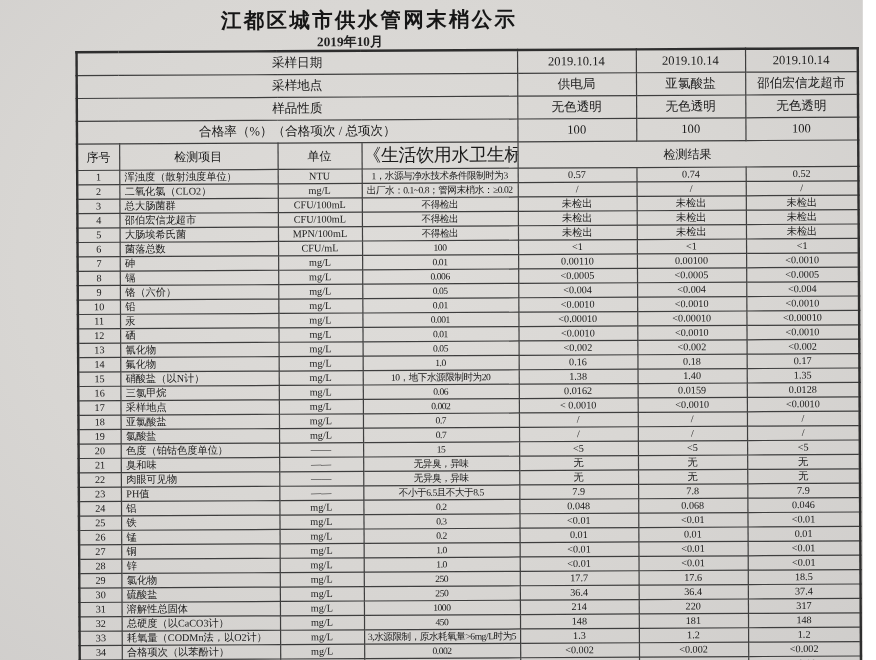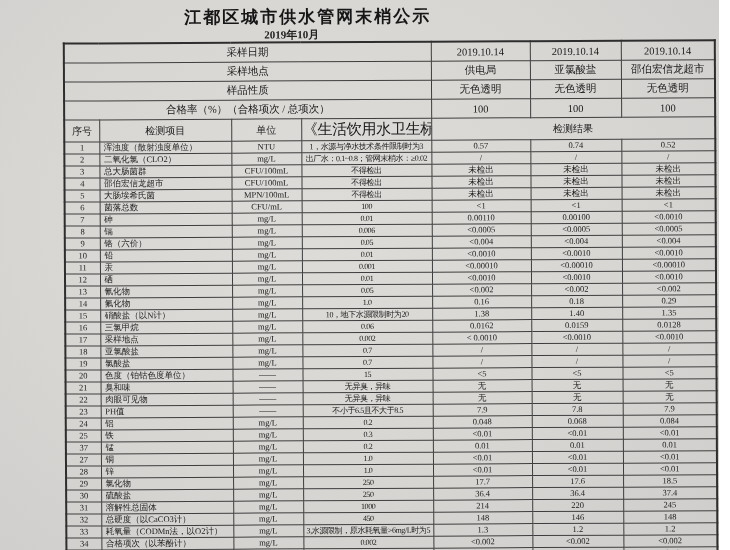--- a/index.html
+++ b/index.html
@@ -211,21 +211,21 @@
     <td class="c-res">&lt;0.002</td>
     <td class="c-res">&lt;0.002</td>
   </tr>
           <tr>
     <td class="c-no">14</td>
     <td class="c-item">氟化物</td>
     <td class="c-unit">mg/L</td>
     <td class="c-std">1.0</td>
     <td class="c-res">0.16</td>
     <td class="c-res">0.18</td>
-    <td class="c-res">0.29</td>
+    <td class="c-res">0.17</td>
   </tr>
           <tr>
     <td class="c-no">15</td>
     <td class="c-item">硝酸盐（以N计）</td>
     <td class="c-unit">mg/L</td>
     <td class="c-std">10，地下水源限制时为20</td>
     <td class="c-res">1.38</td>
     <td class="c-res">1.40</td>
     <td class="c-res">1.35</td>
   </tr>
@@ -301,33 +301,33 @@
     <td class="c-res">7.8</td>
     <td class="c-res">7.9</td>
   </tr>
           <tr>
     <td class="c-no">24</td>
     <td class="c-item">铝</td>
     <td class="c-unit">mg/L</td>
     <td class="c-std">0.2</td>
     <td class="c-res">0.048</td>
     <td class="c-res">0.068</td>
-    <td class="c-res">0.084</td>
+    <td class="c-res">0.046</td>
   </tr>
           <tr>
     <td class="c-no">25</td>
     <td class="c-item">铁</td>
     <td class="c-unit">mg/L</td>
     <td class="c-std">0.3</td>
     <td class="c-res">&lt;0.01</td>
     <td class="c-res">&lt;0.01</td>
     <td class="c-res">&lt;0.01</td>
   </tr>
           <tr>
-    <td class="c-no">37</td>
+    <td class="c-no">26</td>
     <td class="c-item">锰</td>
     <td class="c-unit">mg/L</td>
     <td class="c-std">0.2</td>
     <td class="c-res">0.01</td>
     <td class="c-res">0.01</td>
     <td class="c-res">0.01</td>
   </tr>
           <tr>
     <td class="c-no">27</td>
     <td class="c-item">铜</td>
@@ -364,29 +364,29 @@
     <td class="c-res">36.4</td>
     <td class="c-res">37.4</td>
   </tr>
           <tr>
     <td class="c-no">31</td>
     <td class="c-item">溶解性总固体</td>
     <td class="c-unit">mg/L</td>
     <td class="c-std">1000</td>
     <td class="c-res">214</td>
     <td class="c-res">220</td>
-    <td class="c-res">245</td>
+    <td class="c-res">317</td>
   </tr>
           <tr>
     <td class="c-no">32</td>
     <td class="c-item">总硬度（以CaCO3计）</td>
     <td class="c-unit">mg/L</td>
     <td class="c-std">450</td>
     <td class="c-res">148</td>
-    <td class="c-res">146</td>
+    <td class="c-res">181</td>
     <td class="c-res">148</td>
   </tr>
           <tr>
     <td class="c-no">33</td>
     <td class="c-item">耗氧量（CODMn法，以O2计）</td>
     <td class="c-unit">mg/L</td>
     <td class="c-std">3,水源限制，原水耗氧量&gt;6mg/L时为5</td>
     <td class="c-res">1.3</td>
     <td class="c-res">1.2</td>
     <td class="c-res">1.2</td>

